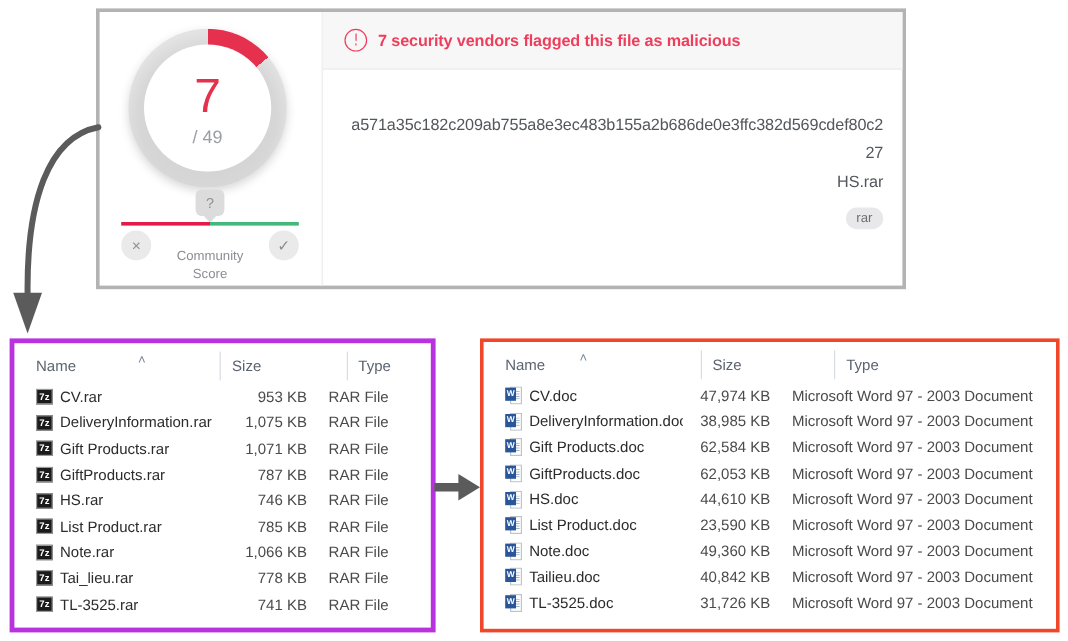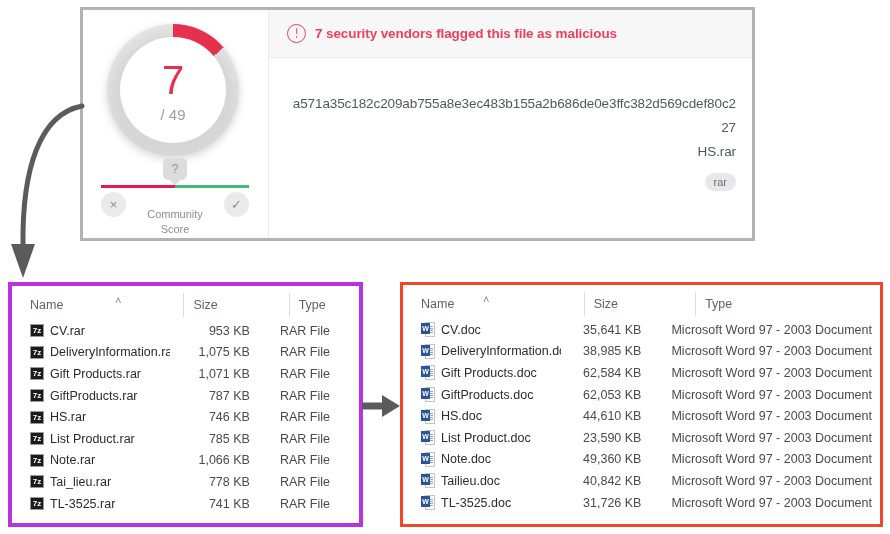--- a/index.html
+++ b/index.html
@@ -284,21 +284,20 @@
     font-size: 11px;
     color: #7b8794;
     line-height: 11px;
   }
   .row {
     display: flex;
     align-items: center;
     height: 21.6px;
     font-size: 12.5px;
     color: #2b2b2b;
-    gap: 12px;
   }
   .c-name {
     display: flex;
     align-items: center;
     gap: 6px;
     padding-left: 10px;
     box-sizing: border-box;
     white-space: nowrap;
     overflow: hidden;
   }
@@ -558,21 +557,21 @@
     </div>
     <div id="doc-rows">
         <div class="row">
           <div class="c-name">
             <div class="icon-doc">
               <div class="page"></div>
               <div class="wbadge">W</div>
             </div>
             <span>CV.doc</span>
           </div>
-          <div class="c-size">35,641 KB</div>
+          <div class="c-size">47,974 KB</div>
           <div class="c-type">Microsoft Word 97 - 2003 Document</div>
         </div>
         <div class="row">
           <div class="c-name">
             <div class="icon-doc">
               <div class="page"></div>
               <div class="wbadge">W</div>
             </div>
             <span>DeliveryInformation.doc</span>
           </div>

